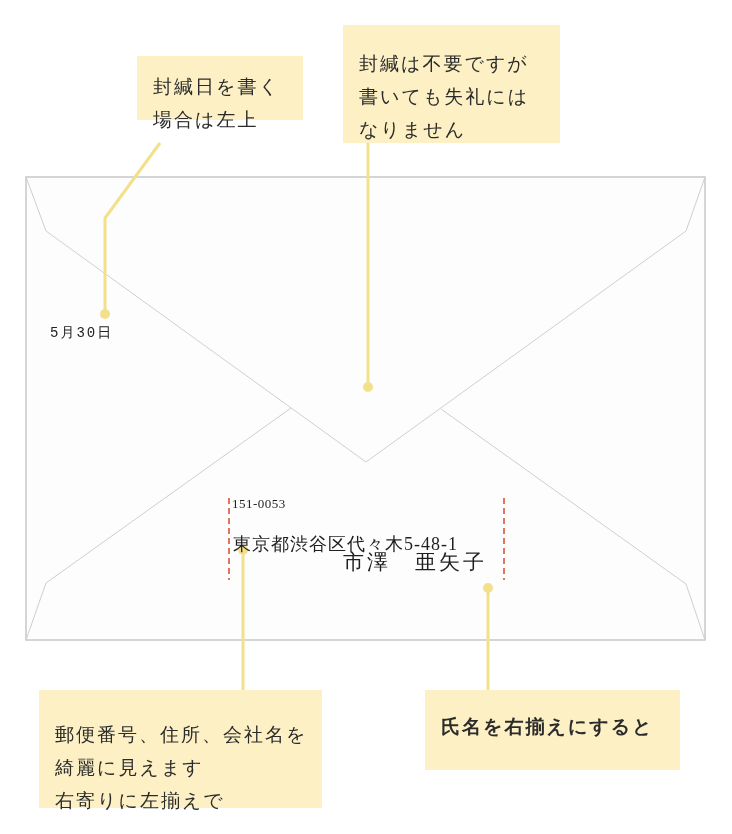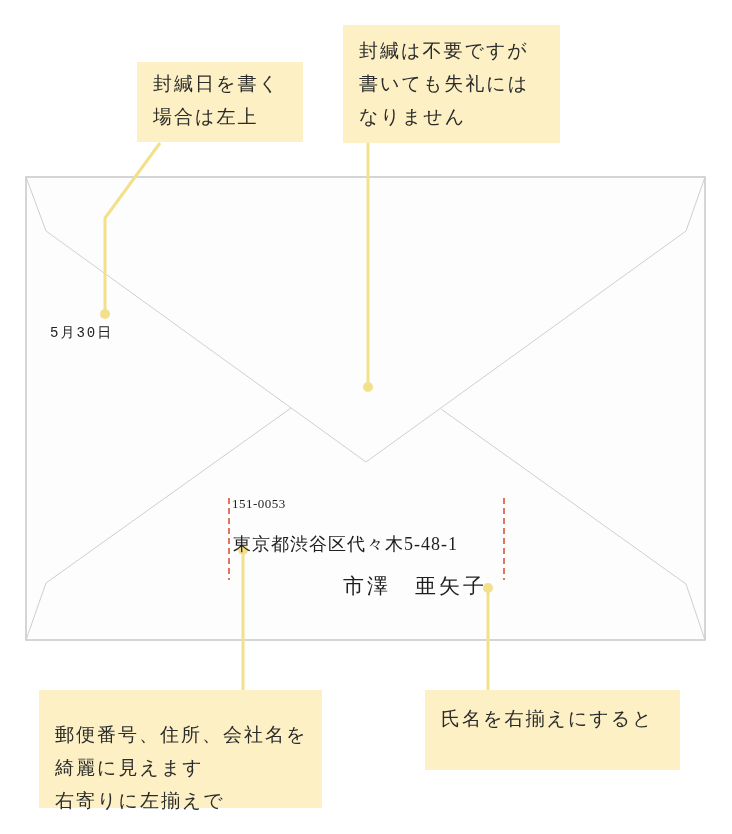--- a/index.html
+++ b/index.html
@@ -9,21 +9,21 @@
   svg.env { position:absolute; left:0; top:0; }
   .callout { position:absolute; background:#fcf0c4; color:#2b2b2b;
              font-size:19px; line-height:33px; letter-spacing:2px;
              box-sizing:border-box; padding:8px 14px 6px 16px; white-space:nowrap; }
   .callout .line { display:block; }
   .date { position:absolute; left:50px; top:324px; font-family:Liberation Mono, monospace;
           font-size:14px; letter-spacing:2px; color:#222; }
   .addr { position:absolute; font-family:Liberation Serif, serif; color:#1e1e1e; }
   .zip { left:232px; top:496px; font-size:13px; letter-spacing:0.5px; }
   .address { left:233px; top:532px; font-size:18px; letter-spacing:1px; }
-  .name { left:343px; top:572px; font-size:21px; letter-spacing:3px; }
+  .name { left:343px; top:548px; font-size:21px; letter-spacing:3px; }
 </style>
 </head>
 <body>
 
 <div class="canvas">
 
   <svg class="env" width="732" height="834" viewBox="0 0 732 834">
 
     <rect x="26" y="177" width="679" height="463" fill="#fdfdfd" stroke="#c8c8c8" stroke-width="1.5"></rect>
 
@@ -47,34 +47,34 @@
 
     <line x1="488" y1="588" x2="488" y2="690" stroke="#f3e08a" stroke-width="3"></line>
     <circle cx="488" cy="588" r="5" fill="#f3e08a"></circle>
   </svg>
 
   <div class="date">5月30日</div>
   <div class="addr zip">151-0053</div>
   <div class="addr address">東京都渋谷区代々木5-48-1</div>
   <div class="addr name">市澤　亜矢子</div>
 
-  <div class="callout" style="left:137px; top:62px; width:166px; height:80px; padding-top:5px;">
+  <div class="callout" style="left:137px; top:56px; width:166px; height:64px; padding-top:14px;">
     <span class="line">封緘日を書く</span>
     <span class="line">場合は左上</span>
   </div>
 
-  <div class="callout" style="left:343px; top:25px; width:217px; height:118px; padding-top:9px;">
+  <div class="callout" style="left:343px; top:25px; width:217px; height:118px; padding-top:22px;">
     <span class="line">封緘は不要ですが</span>
     <span class="line">書いても失礼には</span>
     <span class="line">なりません</span>
   </div>
 
   <div class="callout" style="left:39px; top:690px; width:283px; height:118px; padding-top:28px;">
     <span class="line">郵便番号、住所、会社名を</span>
     <span class="line">綺麗に見えます</span>
     <span class="line">右寄りに左揃えで</span>
   </div>
 
-  <div class="callout" style="left:425px; top:690px; width:255px; height:80px; padding-top:12px;">
+  <div class="callout" style="left:425px; top:690px; width:255px; height:80px; padding-top:20px;font-weight:bold;">
     <span class="line">氏名を右揃えにすると</span>
   </div>
 
 </div>
 
 </body></html>

